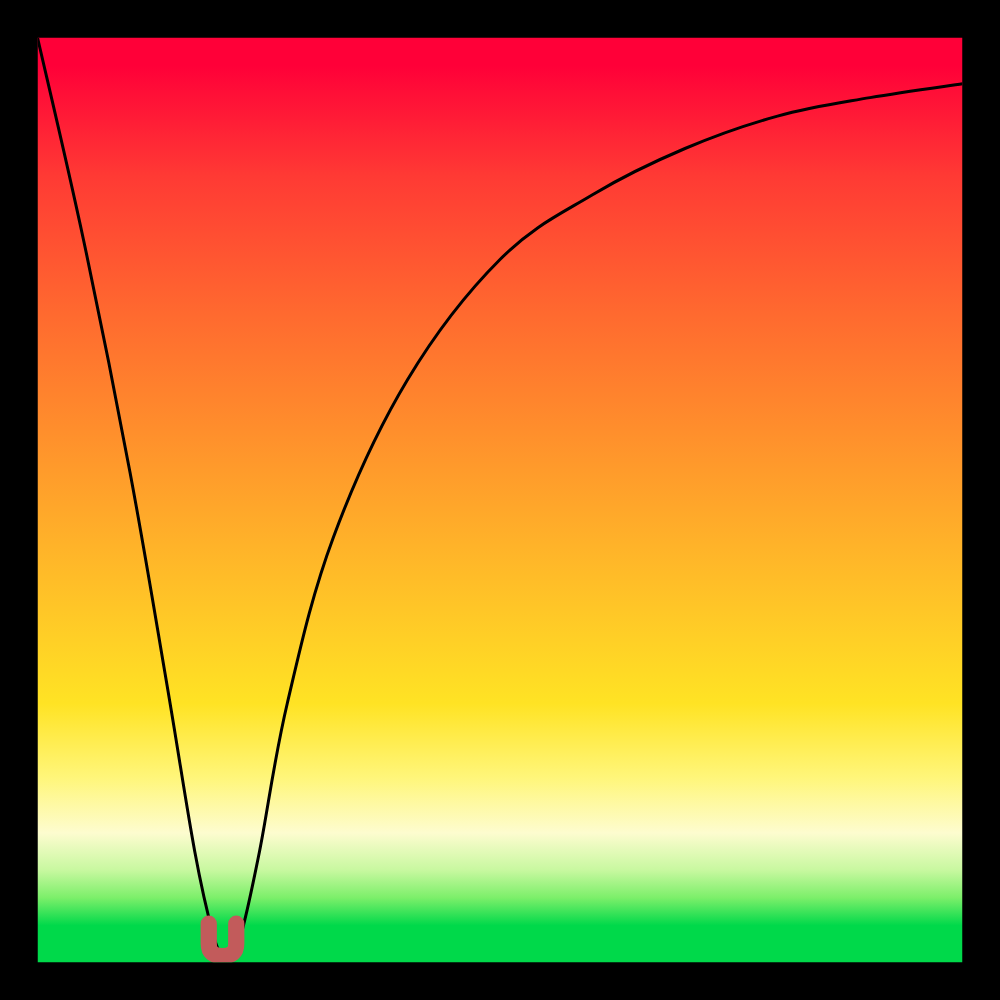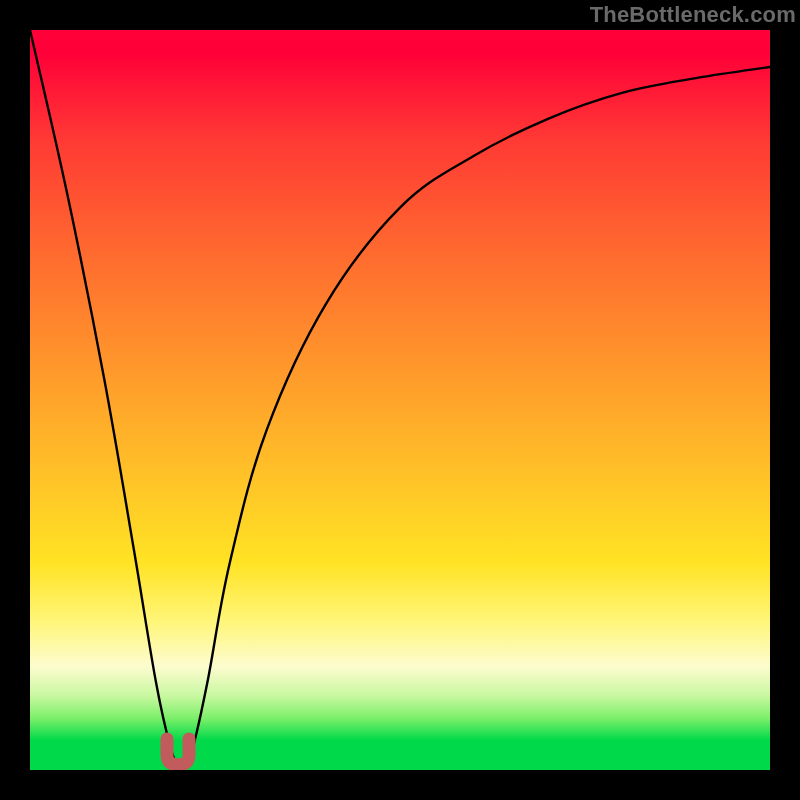--- a/index.html
+++ b/index.html
@@ -60,21 +60,20 @@
     font-weight: 600;
     color: #6a6a6a;
     letter-spacing: 0.2px;
   }
 </style>
 </head>
 <body>
 
 <div class="frame">
 
-  <div class="watermark">TheBottleneck.com</div>
 
   <div class="plot-area">
     <div class="gradient"></div>
 
     <svg class="overlay-svg" viewBox="0 0 740 740" preserveAspectRatio="none">
       <path id="curve-path" fill="none" stroke="#000" stroke-width="2.4" stroke-linecap="round" d="M 0 0 C 6.66 29.30 23.68 100.20 37.00 162.80 C 50.32 225.40 62.01 283.86 74.00 347.80 C 85.99 411.74 94.28 463.39 103.60 518.00 C 112.92 572.61 119.14 615.24 125.80 651.20 C 132.46 687.16 136.60 703.15 140.60 717.80 C 144.60 732.45 145.34 729.94 148.00 732.60 C 150.66 735.26 152.74 735.26 155.40 732.60 C 158.06 729.94 158.80 732.45 162.80 717.80 C 166.80 703.15 170.94 684.50 177.60 651.20 C 184.26 617.90 189.14 578.09 199.80 532.80 C 210.46 487.51 219.48 446.22 236.80 399.60 C 254.12 352.98 272.02 313.76 296.00 273.80 C 319.98 233.84 343.36 204.24 370.00 177.60 C 396.64 150.96 417.36 141.78 444.00 125.80 C 470.64 109.82 491.36 100.12 518.00 88.80 C 544.64 77.48 565.36 70.23 592.00 62.90 C 618.64 55.57 639.36 52.76 666.00 48.10 C 692.64 43.44 726.68 39.00 740.00 37.00"></path>
       <path id="marker-path" fill="none" stroke="#c25b5b" stroke-width="13" stroke-linecap="round" stroke-linejoin="round" d="M 137 708.9 L 137 724.9 Q 137 734.9 148 734.9 Q 159 734.9 159 724.9 L 159 708.9"></path>
     </svg>
   </div>
 </div>

